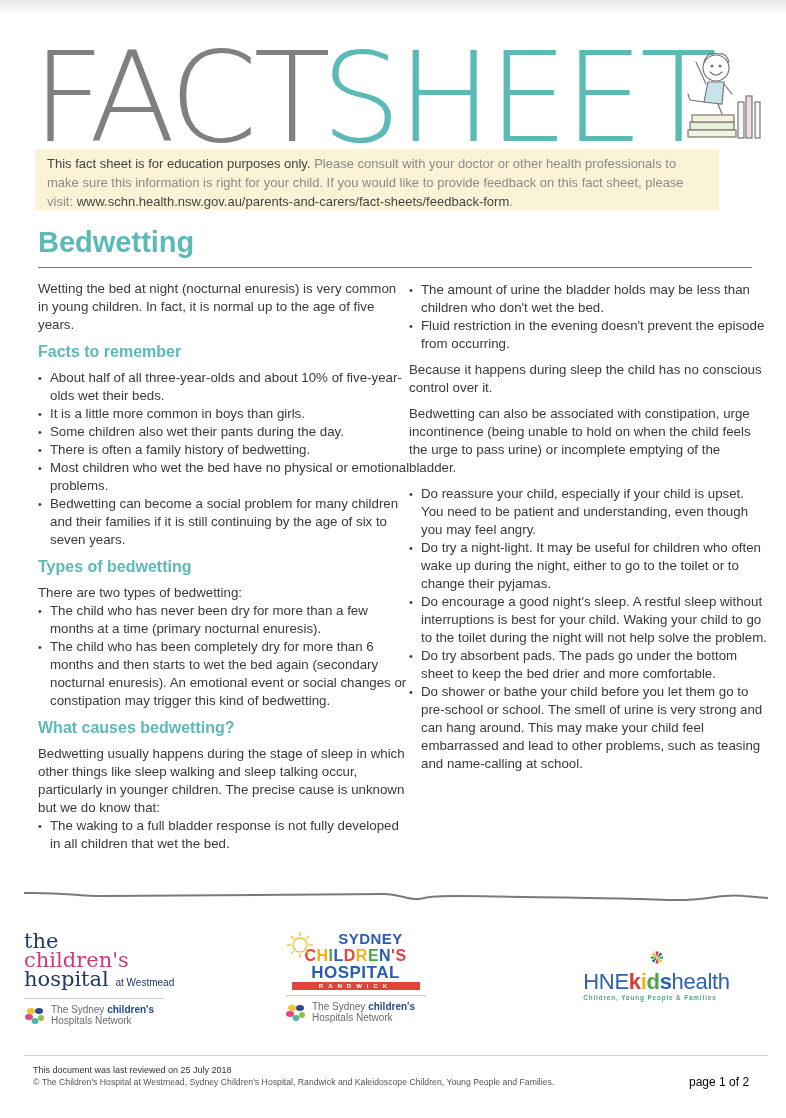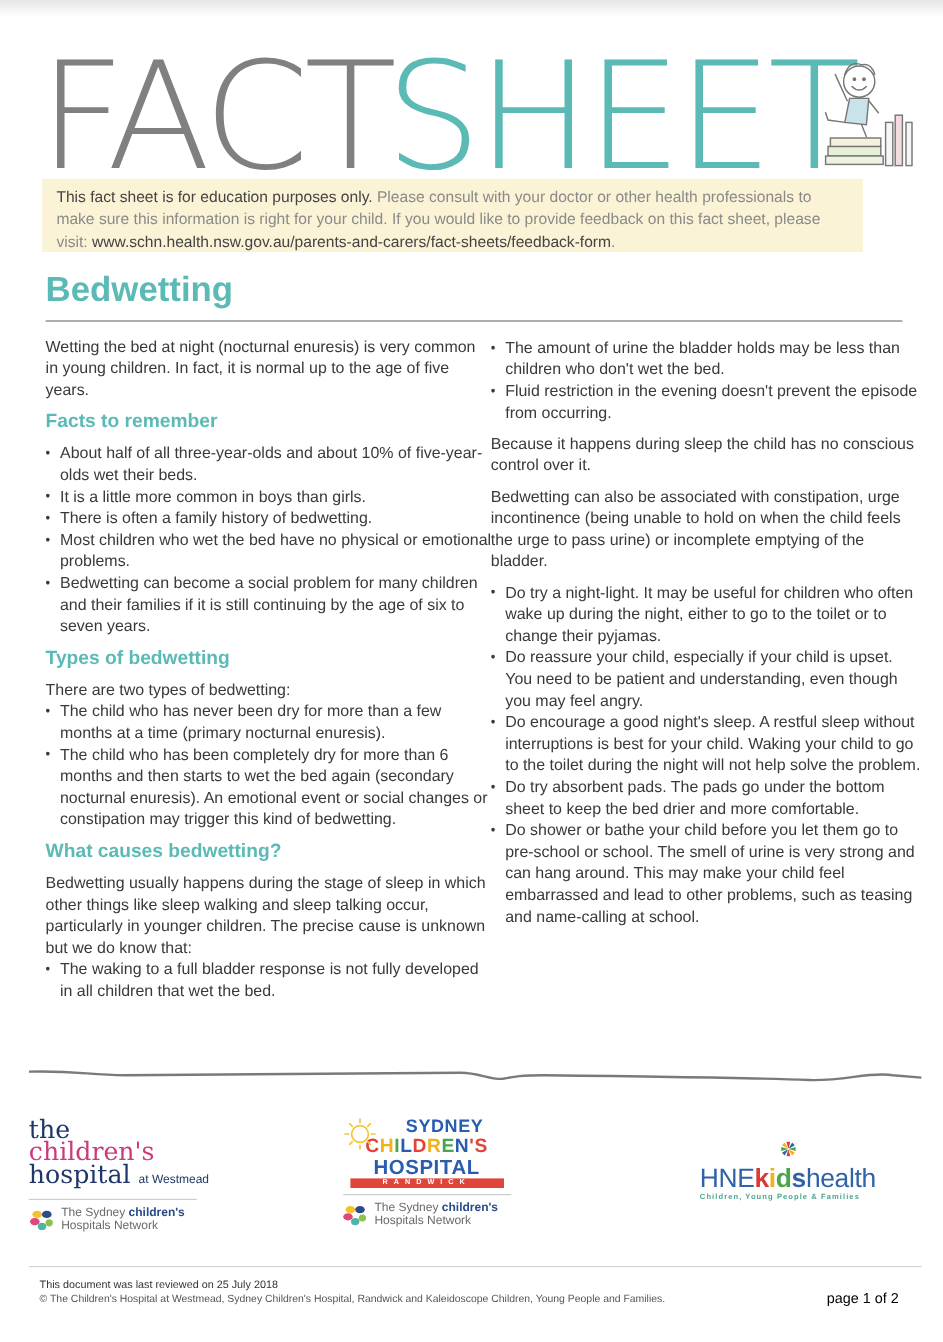--- a/index.html
+++ b/index.html
@@ -90,20 +90,21 @@
 
 <div class="title">Bedwetting</div>
 <div class="title-rule"></div>
 
 <div class="col col-left">
   <p>Wetting the bed at night (nocturnal enuresis) is very common in young children. In fact, it is normal up to the age of five years.</p>
   <h2>Facts to remember</h2>
   <ul>
     <li>About half of all three-year-olds and about 10% of five-year-olds wet their beds.</li>
     <li>It is a little more common in boys than girls.</li>
+    <li>Some children also wet their pants during the day.</li>
     <li>There is often a family history of bedwetting.</li>
     <li>Most children who wet the bed have no physical or emotional problems.</li>
     <li>Bedwetting can become a social problem for many children and their families if it is still continuing by the age of six to seven years.</li>
   </ul>
   <h2>Types of bedwetting</h2>
   <p style="margin-bottom:0">There are two types of bedwetting:</p>
   <ul>
     <li>The child who has never been dry for more than a few months at a time (primary nocturnal enuresis).</li>
     <li>The child who has been completely dry for more than 6 months and then starts to wet the bed again (secondary nocturnal enuresis). An emotional event or social changes or constipation may trigger this kind of bedwetting.</li>
   </ul>
@@ -115,22 +116,22 @@
 </div>
 
 <div class="col col-right">
   <ul>
     <li>The amount of urine the bladder holds may be less than children who don't wet the bed.</li>
     <li>Fluid restriction in the evening doesn't prevent the episode from occurring.</li>
   </ul>
   <p>Because it happens during sleep the child has no conscious control over it.</p>
   <p>Bedwetting can also be associated with constipation, urge incontinence (being unable to hold on when the child feels the urge to pass urine) or incomplete emptying of the bladder.</p>
   <ul>
+    <li>Do reassure your child, especially if your child is upset. You need to be patient and understanding, even though you may feel angry.</li>
     <li>Do try a night-light. It may be useful for children who often wake up during the night, either to go to the toilet or to change their pyjamas.</li>
-    <li>Do reassure your child, especially if your child is upset. You need to be patient and understanding, even though you may feel angry.</li>
     <li>Do encourage a good night's sleep. A restful sleep without interruptions is best for your child. Waking your child to go to the toilet during the night will not help solve the problem.</li>
     <li>Do try absorbent pads. The pads go under the bottom sheet to keep the bed drier and more comfortable.</li>
     <li>Do shower or bathe your child before you let them go to pre-school or school. The smell of urine is very strong and can hang around. This may make your child feel embarrassed and lead to other problems, such as teasing and name-calling at school.</li>
   </ul>
 </div>
 
 <svg class="squiggle" viewBox="0 0 744 16" preserveAspectRatio="none">
   <path d="M0 5 C40 4 50 8 80 8 C200 7 300 6 360 6 C375 6 385 12 395 11 C405 9 410 8 430 8 C520 9 600 10 650 12 C680 13 700 5 720 8 L744 10" fill="none" stroke="#7a7a7a" stroke-width="2"></path>
 </svg>
 

